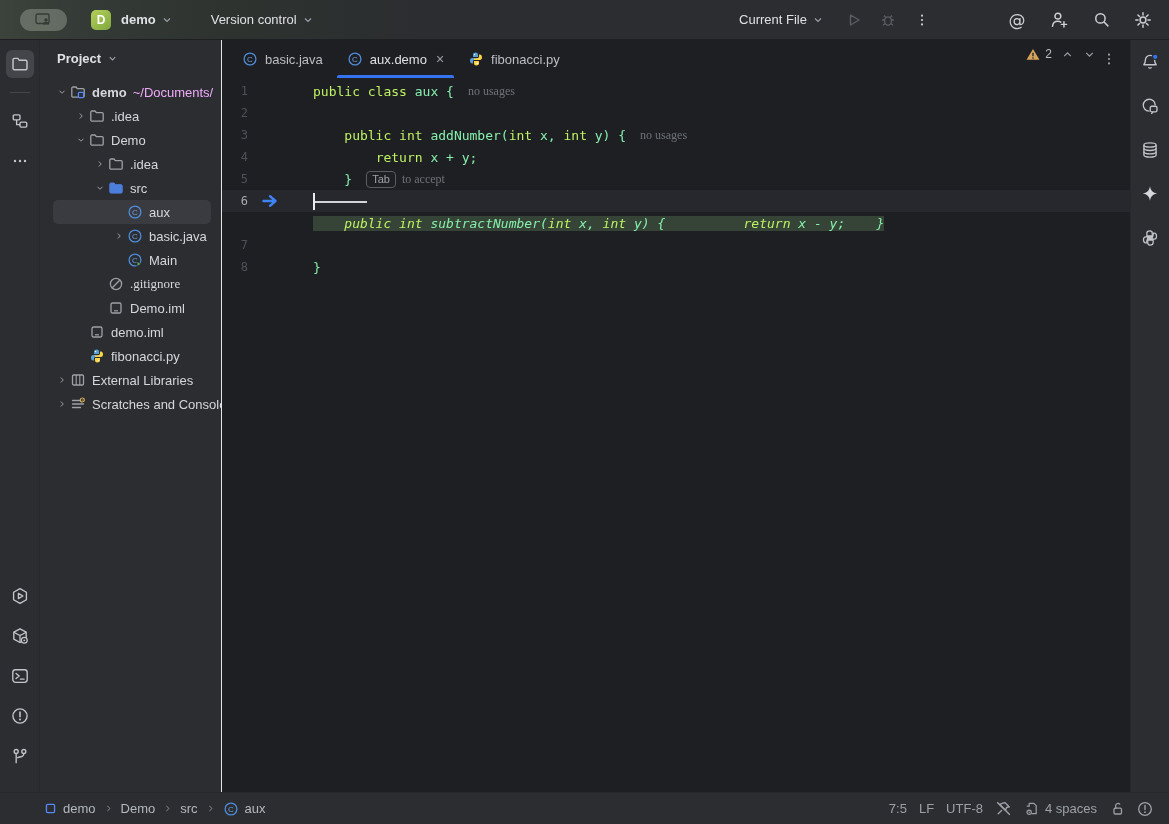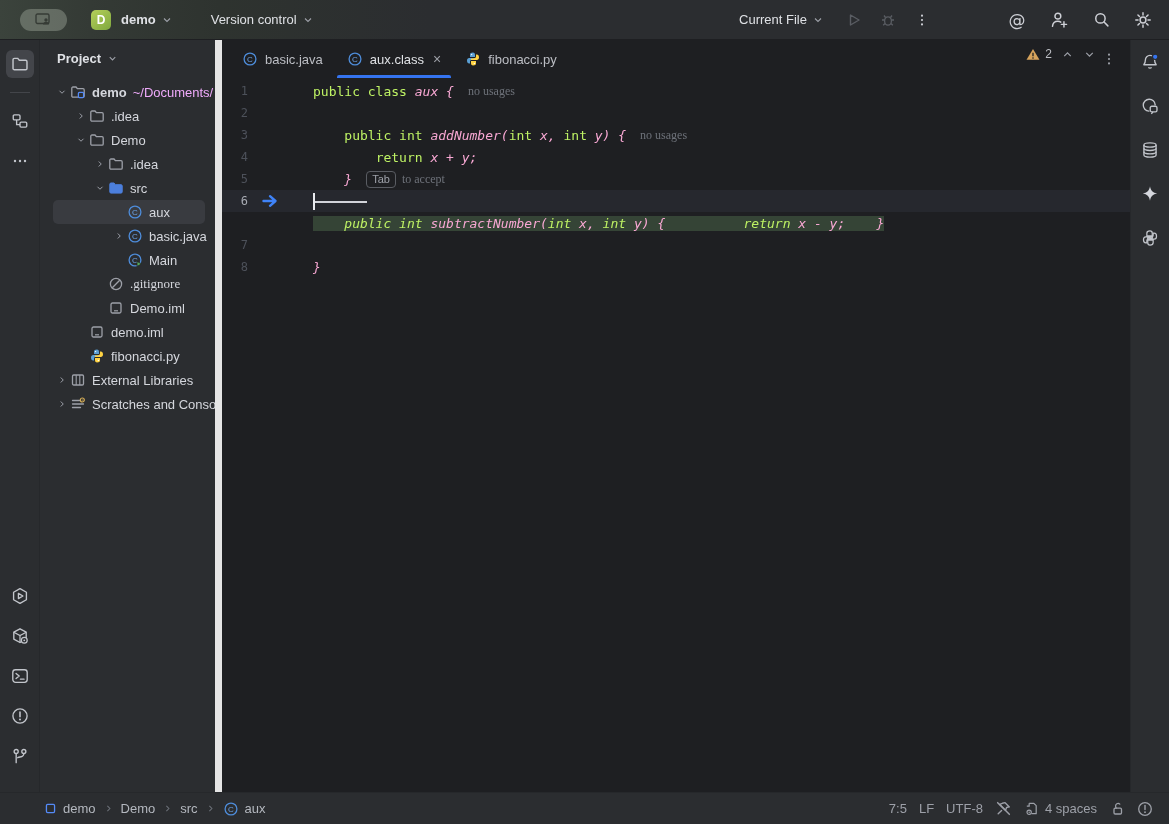--- a/index.html
+++ b/index.html
@@ -32,21 +32,21 @@
   .main { flex:1 1 auto; display:flex; min-height:0; }
 
   .left-strip { width:40px; flex:0 0 40px; background:#2b2d30; border-right:1px solid #26282b;
     display:flex; flex-direction:column; align-items:center; padding:10px 0 10px; color:#c2c5cb; }
   .strip-btn { width:28px; height:28px; border-radius:6px; display:flex; align-items:center;
     justify-content:center; margin-bottom:12px; }
   .strip-btn.active { background:#43454a; }
   .strip-div { width:20px; height:1px; background:#43454a; margin:2px 0 14px; }
   .strip-spacer { flex:1; }
 
-  .project-panel { width:182px; flex:0 0 182px; background:#2b2d30; border-right:7px solid #e5e5e5;
+  .project-panel { width:182px; flex:0 0 182px; background:#2b2d30; border-right:1px solid #e5e5e5;
     display:flex; flex-direction:column; overflow:hidden; }
   .pp-header { height:36px; display:flex; align-items:center; gap:6px; padding:0 0 0 17px;
     color:#dfe1e5; font-size:13px; font-weight:700; }
   .tree { flex:1; overflow:hidden; padding-top:4px; }
   .tree-row { height:24px; display:flex; align-items:center; white-space:nowrap;
     color:#d5d7dd; font-size:13px; margin:0 10px 0 13px; border-radius:5px; padding-right:4px; }
   .tree-row.selected { background:#393b40; }
   .tr-chev { width:17px; height:16px; flex:0 0 17px; display:flex; align-items:center;
     justify-content:center; color:#9da0a8; }
   .tr-icon { width:18px; height:16px; flex:0 0 18px; display:flex; align-items:center; justify-content:flex-start; }
@@ -67,21 +67,21 @@
 
   .editor { flex:1; position:relative; font-family:"DejaVu Sans Mono","Liberation Mono",monospace;
     font-size:13px; color:#bcbec4; padding-top:2px; overflow:hidden; }
   .cl { height:22px; display:flex; align-items:center; white-space:pre; }
   .cl.caret-line { background:#26282e; }
   .ln { width:26px; flex:0 0 26px; text-align:right; color:#4d515a; font-size:12px; }
   .cl.caret-line .ln { color:#a8abb3; }
   .gut { width:65px; flex:0 0 65px; display:flex; align-items:center; padding-left:14px; }
   .code { position:relative; display:flex; align-items:center; }
   .tok-k { color:#bef264; }
-  .tok-p { color:#f9a8d4;font-style:italic; }
+  .tok-p { color:#86efac; }
   .hint { color:#6e727a; font-size:12px; font-family:Liberation Serif, serif; margin-left:14px; }
   .tabkey { border:1px solid #5a5d63; border-radius:4px; color:#9da0a8; font-size:11px;
     font-family:"Liberation Sans",sans-serif; padding:1px 5px 2px; margin:0 6px 0 14px; }
   .sugg-row .code { background:#354436; font-style:italic; }
   .caret-bar { width:2px; height:17px; background:#e8eaee; }
   .caret-tail { width:52px; height:2px; background:#d2d4da; margin-top:1px; }
 
   .inspect { position:absolute; top:7px; right:34px; display:flex; align-items:center;
     gap:9px; color:#bcbec4; font-size:12px; font-family:"Liberation Sans",sans-serif; }
   .inspect .cnt { margin-left:-4px; }
@@ -465,21 +465,21 @@
             </span>
             <span>basic.java</span>
           </div>
           <div class="tab active">
             <span>
               <svg width="16" height="16" viewBox="0 0 16 16">
                 <circle cx="8" cy="8" r="5.9" fill="none" stroke="#4e8ddb" stroke-width="1.3"></circle>
                 <text x="8" y="11" text-anchor="middle" font-size="8" fill="#6ba2e6" font-family="Liberation Sans,sans-serif">C</text>
               </svg>
             </span>
-            <span>aux.class</span>
+            <span>aux.demo</span>
             <span class="tab-close">×</span>
           </div>
           <div class="tab">
             <span>
               <svg width="16" height="16" viewBox="0 0 16 16">
                 <path d="M8 1.5c-2 0-3 .8-3 2.2V6h5v1H4.2C2.8 7 2 8 2 9.7c0 1.6.8 2.8 2.2 2.8H5v-1.8C5 9.3 6.2 8.5 8 8.5h2V3.7c0-1.4-1-2.2-2-2.2z" fill="#5a9fd4"></path>
                 <path d="M8 14.5c2 0 3-.8 3-2.2V10H6V9h5.8c1.4 0 2.2-1 2.2-2.7 0-1.6-.8-2.8-2.2-2.8H11v1.8c0 1.4-1.2 2.2-3 2.2H6v4.8c0 1.4 1 2.2 2 2.2z" fill="#ffd343"></path>
                 <circle cx="6.6" cy="3.6" r=".7" fill="#fff"></circle>
                 <circle cx="9.4" cy="12.4" r=".7" fill="#fff"></circle>
               </svg>

